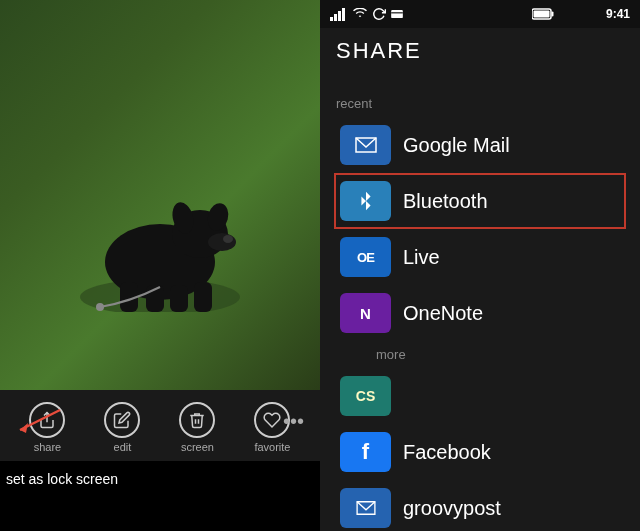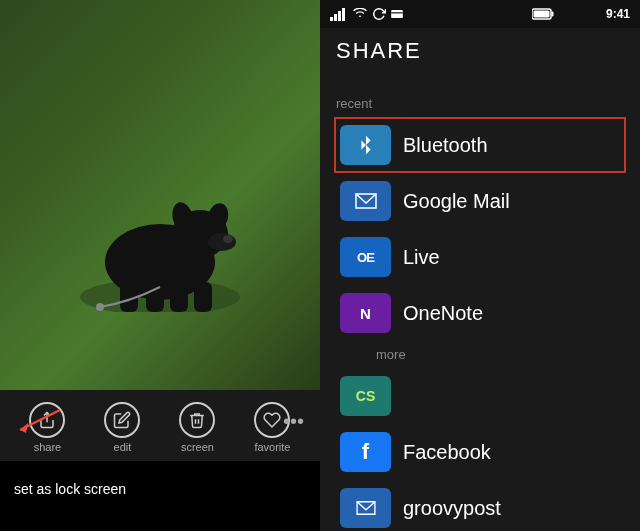--- a/index.html
+++ b/index.html
@@ -86,22 +86,22 @@
       padding: 8px;
       align-self: flex-end;
       position: absolute;
       right: 8px;
       top: 402px;
     }
 
     .lock-screen-text {
       color: #fff;
       font-size: 14px;
-      padding: 8px 14px;
-      margin-top: 12px;
+      padding: 8px 6px;
+      margin-top: 2px;
     }
 
     
     .arrow-container {
       position: absolute;
       left: 10px;
       top: 405px;
       z-index: 10;
     }
 
@@ -208,21 +208,21 @@
 
     .icon-onenote {
       background: #6a1fa0;
       color: #fff;
       font-size: 14px;
       font-weight: bold;
     }
 
     .icon-camscanner {
       background: #1e7a6e;
-      color: #bef264;
+      color: #fef9c3;
       font-size: 13px;
       font-weight: bold;
     }
 
     .icon-facebook {
       background: #1877f2;
       color: #fff;
       font-size: 20px;
       font-weight: bold;
     }
@@ -370,40 +370,40 @@
       </svg>
       <span class="status-time">9:41</span>
     </div>
   </div>
 
   <div class="share-panel">
     <div class="share-title">SHARE</div>
 
     <div class="section-label">recent</div>
 
+    <div class="share-item">
+      <div class="share-item-icon icon-googlemail">
+        <svg width="24" height="18" viewBox="0 0 24 18" fill="white">
+          <path d="M2 2h20v14H2z" fill="none" stroke="white" stroke-width="1.5"></path>
+          <path d="M2 2l10 9 10-9" fill="none" stroke="white" stroke-width="1.5"></path>
+        </svg>
+      </div>
+      <span class="share-item-name">Google Mail</span>
+    </div>
+
     <div class="share-item highlighted">
       <div class="share-item-icon icon-bluetooth">
         <svg width="20" height="22" viewBox="0 0 24 24" fill="white">
           <polyline points="6.5 6.5 17.5 17.5 12 23 12 1 17.5 6.5 6.5 17.5"></polyline>
         </svg>
       </div>
       <span class="share-item-name">Bluetooth</span>
     </div>
 
     <div class="share-item">
-      <div class="share-item-icon icon-googlemail">
-        <svg width="24" height="18" viewBox="0 0 24 18" fill="white">
-          <path d="M2 2h20v14H2z" fill="none" stroke="white" stroke-width="1.5"></path>
-          <path d="M2 2l10 9 10-9" fill="none" stroke="white" stroke-width="1.5"></path>
-        </svg>
-      </div>
-      <span class="share-item-name">Google Mail</span>
-    </div>
-
-    <div class="share-item">
       <div class="share-item-icon icon-live">
         <span style="font-size:13px;font-weight:900;letter-spacing:-1px;">OE</span>
       </div>
       <span class="share-item-name">Live</span>
     </div>
 
     <div class="share-item">
       <div class="share-item-icon icon-onenote">
         <span style="font-size:15px;font-weight:bold;">N</span>
       </div>

